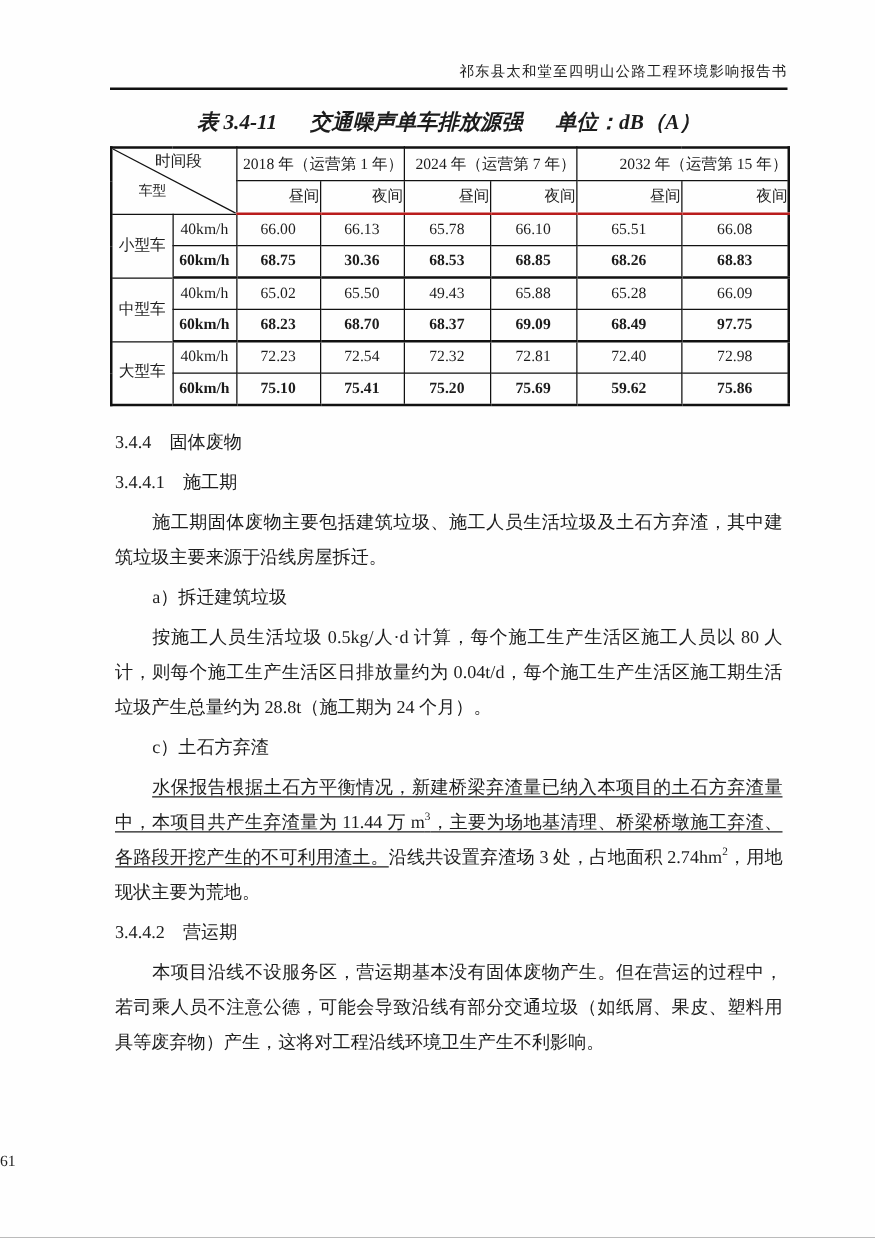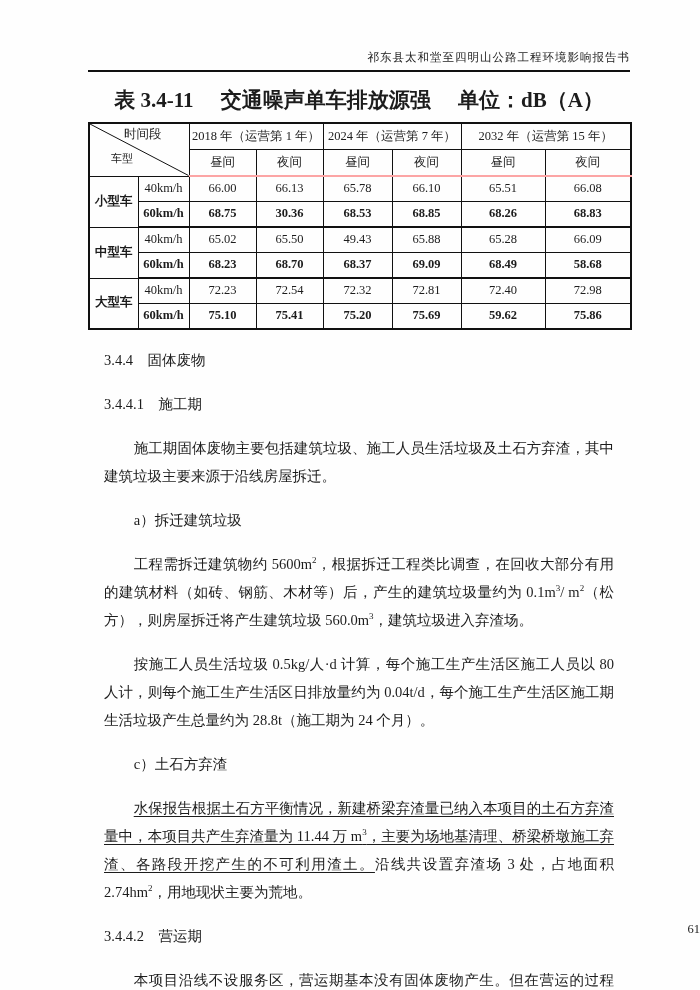--- a/index.html
+++ b/index.html
@@ -21,21 +21,22 @@
     letter-spacing:1px;
     padding-bottom:5px;
     border-bottom:2px solid #111;
   }
 
   
   .table-title {
     margin-top:14px;
     text-align:center;
     font-weight:bold;
-    font-size:21px;
+    font-size:17px;
+    font-style:italic;
   }
   .table-title .seg { margin:0 11px; }
 
   
   table.noise {
     border-collapse:collapse;
     table-layout:fixed;
     width:542px;
     margin-top:8px;
     font-size:12.5px;
@@ -43,50 +44,50 @@
   }
   table.noise td {
     border:1px solid #111;
     text-align:center;
     vertical-align:middle;
     padding:0;
     height:24px;
     line-height:1.1;
     overflow:hidden;
   }
-  tr.hdr td { height:25px; }
-  tr.hdr2 td { height:25px; border-bottom:2px solid #fca5a5; }
+  tr.hdr td { height:25px;text-align:right; }
+  tr.hdr2 td { height:25px; border-bottom:2px solid #b91c1c;text-align:right; }
   td.corner { position:relative; border-bottom:2px solid #111; }
   td.corner .diag { position:absolute; left:0; top:0; width:100%; height:100%; display:block; }
   td.corner .c-top { position:absolute; top:4px;  left:34px; font-size:12.5px; }
   td.corner .c-bot { position:absolute; top:28px; left:21px; font-size:11px; }
   tr.grp td { border-bottom:2px solid #111;font-weight:bold; }
-  td.veh { border-bottom:2px solid #111;font-weight:bold; }
+  td.veh { border-bottom:2px solid #111; }
 
   
   .body {
     margin-top:15px;
     font-size:14.5px;
     line-height:28px;
     text-align:justify;
   }
-  .body p { margin:16px; text-indent:2.05em; }
+  .body p { margin:4px; text-indent:2.05em; }
   .body p.h { text-indent:0; }
   .body p.sub { text-indent:2.05em; }
   sup { font-size:9px; line-height:0; }
   u, .ul {
     text-decoration:underline;
     text-underline-offset:3px;
     text-decoration-thickness:1px;
   }
   .page-num {
     position:absolute;
     top:922px; left:0;
     width:100%;
-    text-align:right;
+    text-align:left;
     font-size:12.5px;
   }
 </style>
 </head>
 <body>
 
 <div class="page">
   <div class="content">
 
     <div class="doc-header">
@@ -162,21 +163,21 @@
           <td>65.28</td>
           <td>66.09</td>
         </tr>
         <tr class="grp">
           <td>60km/h</td>
           <td>68.23</td>
           <td>68.70</td>
           <td>68.37</td>
           <td>69.09</td>
           <td>68.49</td>
-          <td>58.68</td>
+          <td>97.75</td>
         </tr>
 
         <tr>
           <td class="veh" rowspan="2">大型车</td>
           <td>40km/h</td>
           <td>72.23</td>
           <td>72.54</td>
           <td>72.32</td>
           <td>72.81</td>
           <td>72.40</td>
@@ -193,21 +194,20 @@
         </tr>
       </tbody>
     </table>
 
     <div class="body">
       <p class="h">3.4.4　固体废物</p>
       <p class="h">3.4.4.1　施工期</p>
       <p>施工期固体废物主要包括建筑垃圾、施工人员生活垃圾及土石方弃渣，其中建筑垃圾主要来源于沿线房屋拆迁。</p>
 
       <p class="sub">a）拆迁建筑垃圾</p>
-      <p><span>工程需拆迁建筑物约 5600m</span><sup>2</sup><span>，根据拆迁工程类比调查，在回收大部分有用的建筑材料（如砖、钢筋、木材等）后，产生的建筑垃圾量约为 0.1m</span><sup>3</sup><span>/ m</span><sup>2</sup><span>（松方），则房屋拆迁将产生建筑垃圾 560.0m</span><sup>3</sup><span>，建筑垃圾进入弃渣场。</span></p>
 
       <p>按施工人员生活垃圾 0.5kg/人·d 计算，每个施工生产生活区施工人员以 80 人计，则每个施工生产生活区日排放量约为 0.04t/d，每个施工生产生活区施工期生活垃圾产生总量约为 28.8t（施工期为 24 个月）。</p>
 
       <p class="sub">c）土石方弃渣</p>
       <p><u><span>水保报告根据土石方平衡情况，新建桥梁弃渣量已纳入本项目的土石方弃渣量中，本项目共产生弃渣量为 11.44 万 m</span><sup>3</sup><span>，主要为场地基清理、桥梁桥墩施工弃渣、各路段开挖产生的不可利用渣土。</span></u><span>沿线共设置弃渣场 3 处，占地面积 2.74hm</span><sup>2</sup><span>，用地现状主要为荒地。</span></p>
 
       <p class="h">3.4.4.2　营运期</p>
       <p>本项目沿线不设服务区，营运期基本没有固体废物产生。但在营运的过程中，若司乘人员不注意公德，可能会导致沿线有部分交通垃圾（如纸屑、果皮、塑料用具等废弃物）产生，这将对工程沿线环境卫生产生不利影响。</p>
     </div>
   </div>

